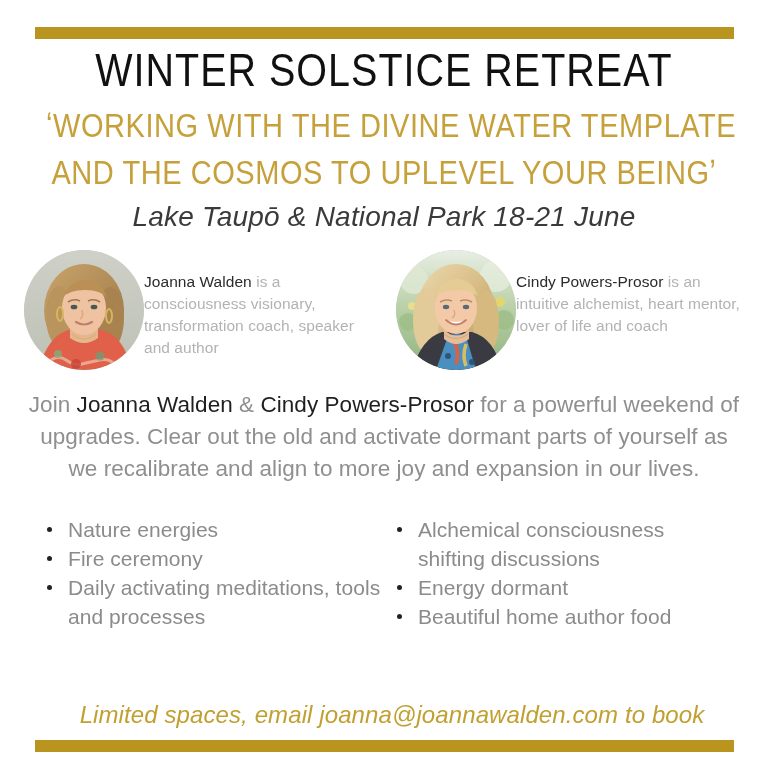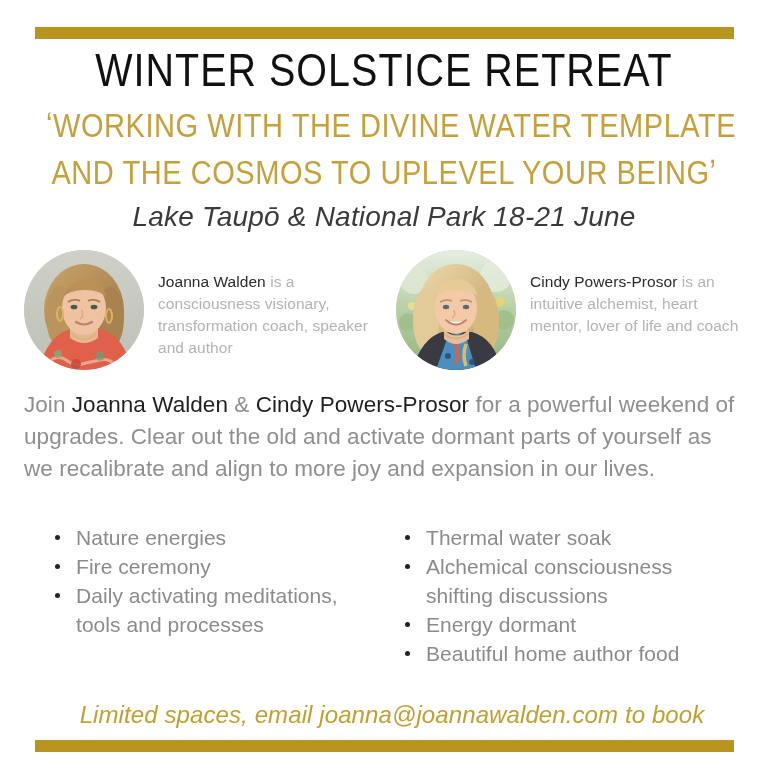--- a/index.html
+++ b/index.html
@@ -92,21 +92,20 @@
     position: absolute;
     top: 250px;
     left: 24px;
     width: 724px;
     display: flex;
     gap: 20px;
   }
   .presenter {
     display: flex;
     align-items: flex-start;
-    gap: 14px;
     width: 352px;
   }
 
   .avatar {
     position: relative;
     flex: 0 0 auto;
     width: 120px;
     height: 120px;
     border-radius: 50%;
     overflow: hidden;
@@ -125,41 +124,42 @@
   .bio .name {
     color: #2b2b2b;
   }
 
   
   .intro {
     position: absolute;
     top: 389px;
     left: 24px;
     width: 720px;
+    text-align: center;
     font-family: "Liberation Sans", sans-serif;
     font-size: 22.5px;
     line-height: 32px;
     color: #8f8f8f;
     letter-spacing: 0.05px;
   }
   .intro .name {
     color: #1f1f1f;
   }
 
   
   .columns {
     position: absolute;
     top: 515px;
     left: 36px;
     width: 700px;
     display: flex;
   }
   .col { width: 350px; }
   .col ul {
-    margin: 8px;
+    margin: 0;
     padding: 0 0 0 28px;
     list-style: none;
   }
   .col li {
     position: relative;
     font-family: "Liberation Sans", sans-serif;
     font-size: 21px;
     line-height: 29px;
     color: #8b8b8b;
     margin: 0 0 0 0;
@@ -319,21 +319,20 @@
   <div class="columns">
     <div class="col">
       <ul>
         <li>Nature energies</li>
         <li>Fire ceremony</li>
         <li>Daily activating meditations, tools and processes</li>
       </ul>
     </div>
     <div class="col">
       <ul>
-        <li>Thermal water soak</li>
         <li>Alchemical consciousness shifting discussions</li>
         <li>Energy dormant</li>
         <li>Beautiful home author food</li>
       </ul>
     </div>
   </div>
 
   <div class="footer">Limited spaces, email joanna@joannawalden.com to book</div>
 
   <div class="rule rule-bottom"></div>

